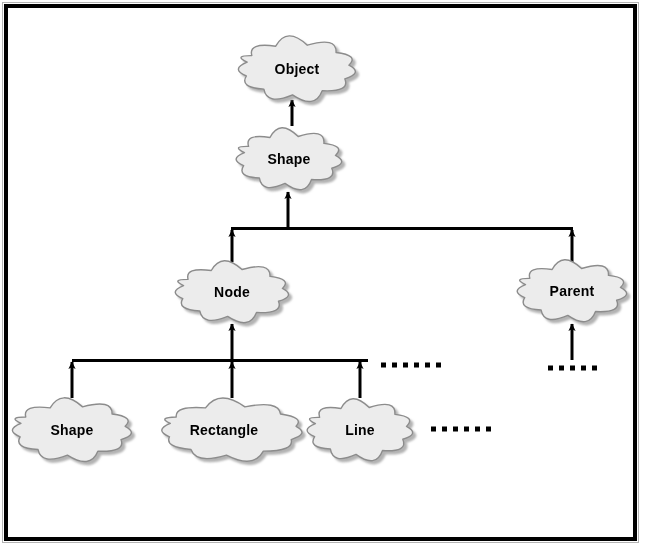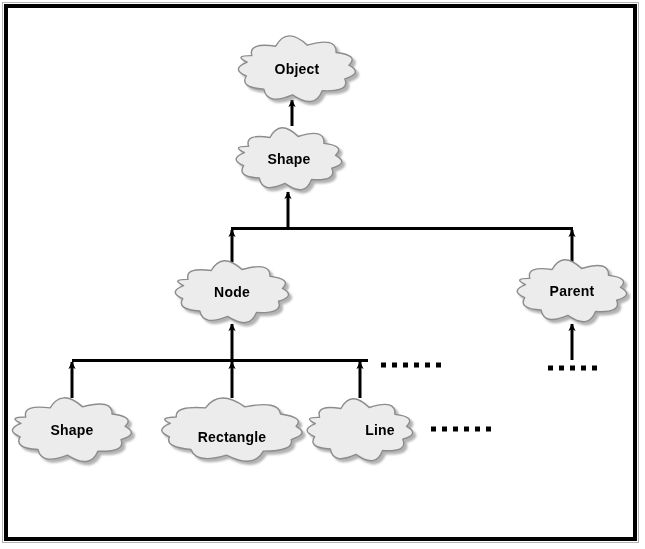--- a/index.html
+++ b/index.html
@@ -88,22 +88,22 @@
         <path d="M 319.57 417.36 Q 315.52 404.45 340.97 408.48 Q 350.92 389.39 369.19 407.53 Q 396.15 398.80 394.92 414.41 Q 416.60 416.69 406.50 426.45 Q 420.46 433.88 402.78 439.28 Q 408.53 452.18 382.52 450.56 Q 376.00 468.86 356.00 454.42 Q 332.89 464.96 330.35 448.98 Q 307.48 447.91 314.64 436.61 Q 299.18 430.13 315.44 423.59 Q 301.81 416.95 319.57 417.36 Z" fill="#ececec" stroke="#8c8c8c" stroke-width="1.4" stroke-linejoin="round" filter="url(#cloudshadow)"></path>
       </g>
   </svg>
 
   <div id="overlay">
       <div class="node-label" style="left: 297px; top: 69px;">Object</div>
       <div class="node-label" style="left: 289px; top: 159px;">Shape</div>
       <div class="node-label" style="left: 232px; top: 292px;">Node</div>
       <div class="node-label" style="left: 572px; top: 291px;">Parent</div>
       <div class="node-label" style="left: 72px; top: 430px;">Shape</div>
-      <div class="node-label" style="left: 232px; top: 430px; margin-top: 7px;">Rectangle</div>
-      <div class="node-label" style="left: 360px; top: 430px; margin-left: 20px;">Line</div>
+      <div class="node-label" style="left: 224px; top: 430px;">Rectangle</div>
+      <div class="node-label" style="left: 360px; top: 430px;">Line</div>
       <div class="ellipsis-dots" style="left: 381px; top: 365px;">
         <span></span>
         <span></span>
         <span></span>
         <span></span>
         <span></span>
         <span></span>
       </div>
       <div class="ellipsis-dots" style="left: 431px; top: 429px;">
         <span></span>

